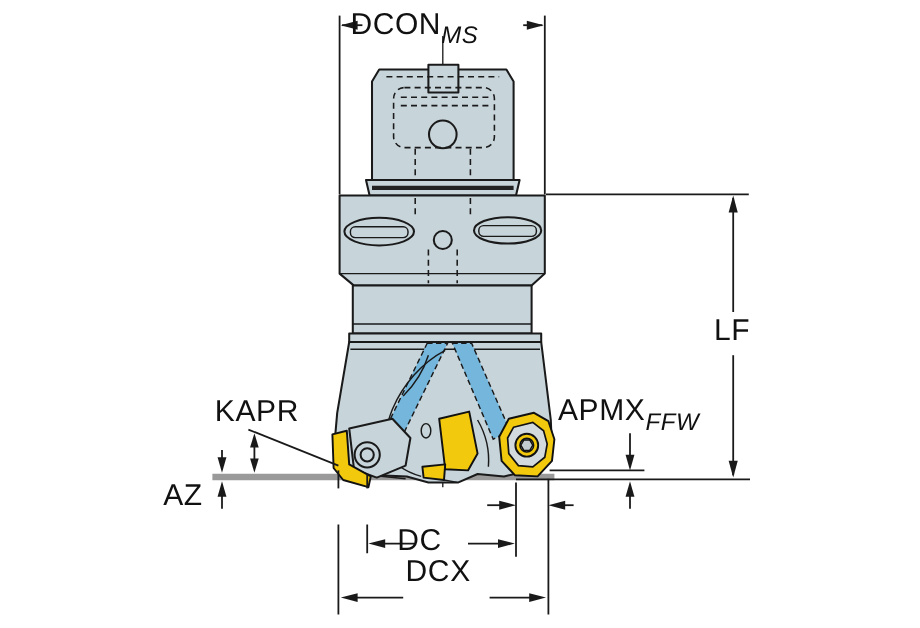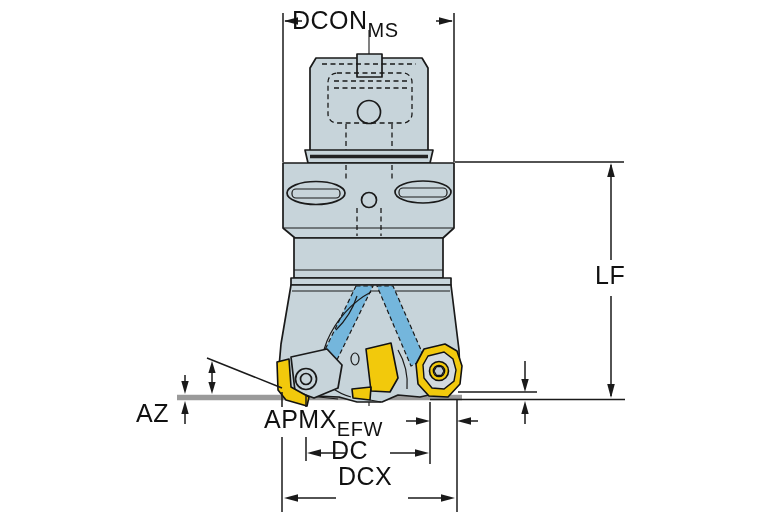--- a/index.html
+++ b/index.html
@@ -6,21 +6,21 @@
   .stage {
     position:relative; width:767px; height:523px; overflow:hidden;
     background:var(--background,#fff);
     font-family:"Liberation Sans", sans-serif;
   }
   .stage svg { position:absolute; left:0; top:0; }
   .lbl {
     position:absolute; font-size:25px; line-height:1; color:#111;
     letter-spacing:0.5px; white-space:nowrap;
   }
-  .lbl .sub { font-size:20px; position:relative; top:8px; letter-spacing:0.5px; }
+  .lbl .sub { font-size:20px; position:relative; top:8px; letter-spacing:0.5px;font-style:italic; }
 
   
   .body    { fill:var(--tool_body,#c7d4da); stroke:var(--line,#1a1a1a); stroke-width:1.7; stroke-linejoin:round; }
   .outline { fill:none; stroke:var(--line,#1a1a1a); stroke-width:1.7; }
   .thin    { fill:none; stroke:var(--line,#1a1a1a); stroke-width:1.2; }
   .dash    { fill:none; stroke:var(--line,#1a1a1a); stroke-width:1.3; stroke-dasharray:5 3.5; }
   .blue    { fill:var(--coolant,#74b6dc); stroke:var(--line,#1a1a1a); stroke-width:1.2; stroke-dasharray:4.5 2.8; }
   .yellow  { fill:var(--insert,#f2c90c); stroke:#111; stroke-width:1.6; stroke-linejoin:round; }
   .dim     { stroke:var(--line,#1a1a1a); stroke-width:1.5; fill:none; }
   .arrow   { fill:var(--line,#1a1a1a); stroke:none; }
@@ -176,23 +176,24 @@
     <line class="dim" x1="296" y1="498" x2="336" y2="498"></line>
     <polygon class="arrow" points="455,498 441,494.3 441,501.7"></polygon>
     <line class="dim" x1="408" y1="498" x2="443" y2="498"></line>
   </g>
 </svg>
 
   <div class="lbl" style="left:292px; top:8px"><span>DCON</span><span class="sub">MS</span></div>
 
   <div class="lbl" style="left:595px; top:263px">LF</div>
 
+  <div class="lbl" style="left:179px; top:331px">KAPR</div>
 
   <div class="lbl" style="left:136px; top:401px">AZ</div>
 
+  <div class="lbl" style="left:465px; top:330px"><span>APMX</span><span class="sub">FFW</span></div>
 
-  <div class="lbl" style="left:264px; top:407px"><span>APMX</span><span class="sub">EFW</span></div>
 
   <div class="lbl" style="left:331px; top:438px">DC</div>
 
   <div class="lbl" style="left:338px; top:464px">DCX</div>
 
 </div>
 
 </body></html>

